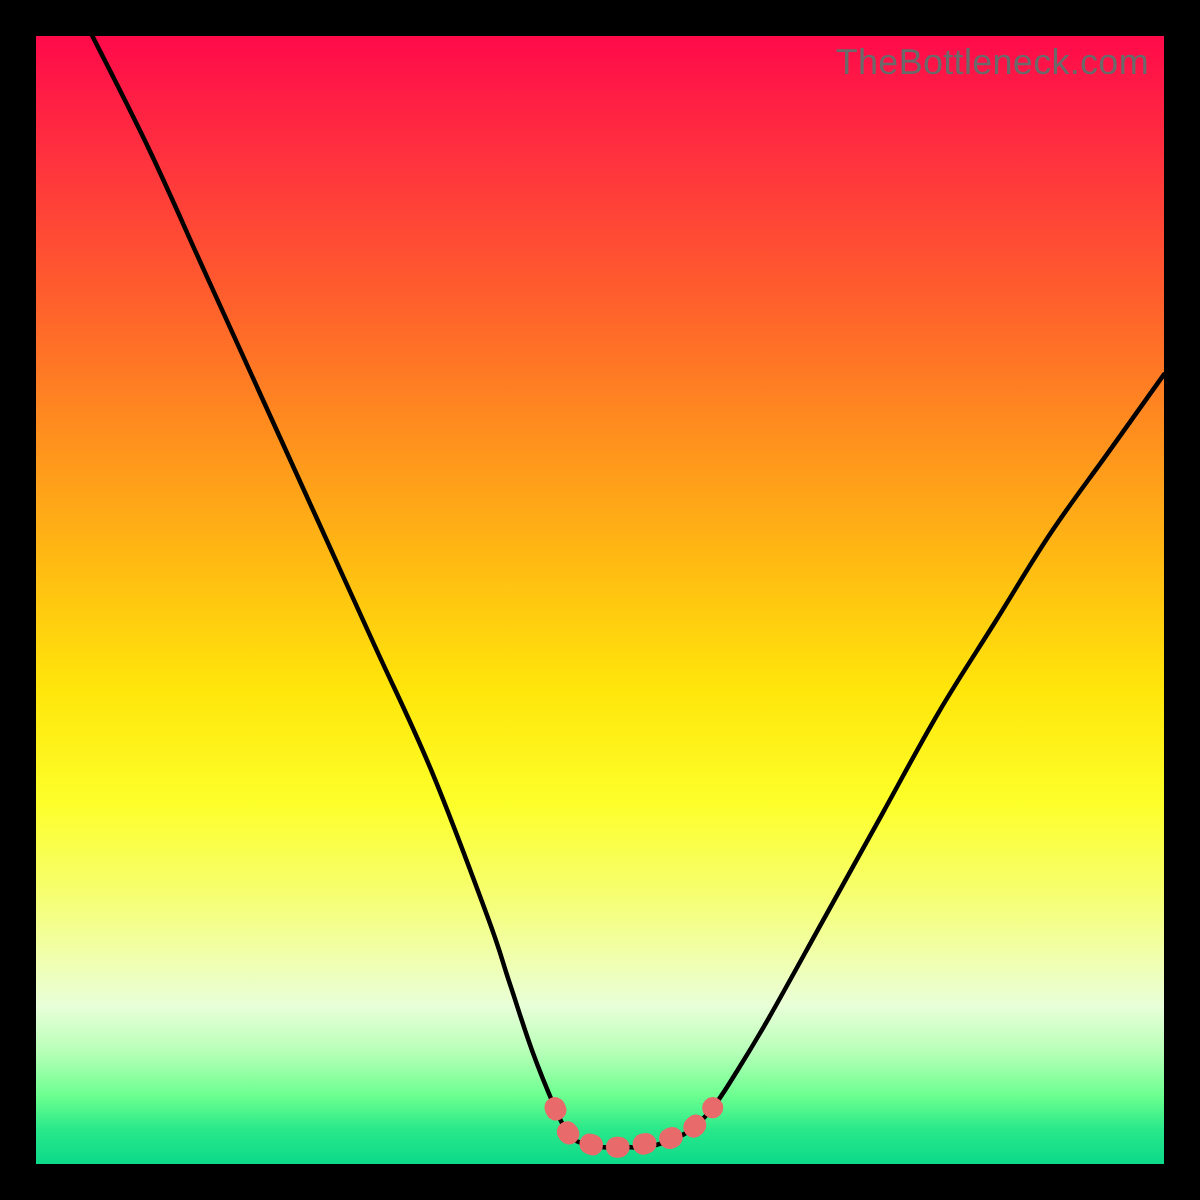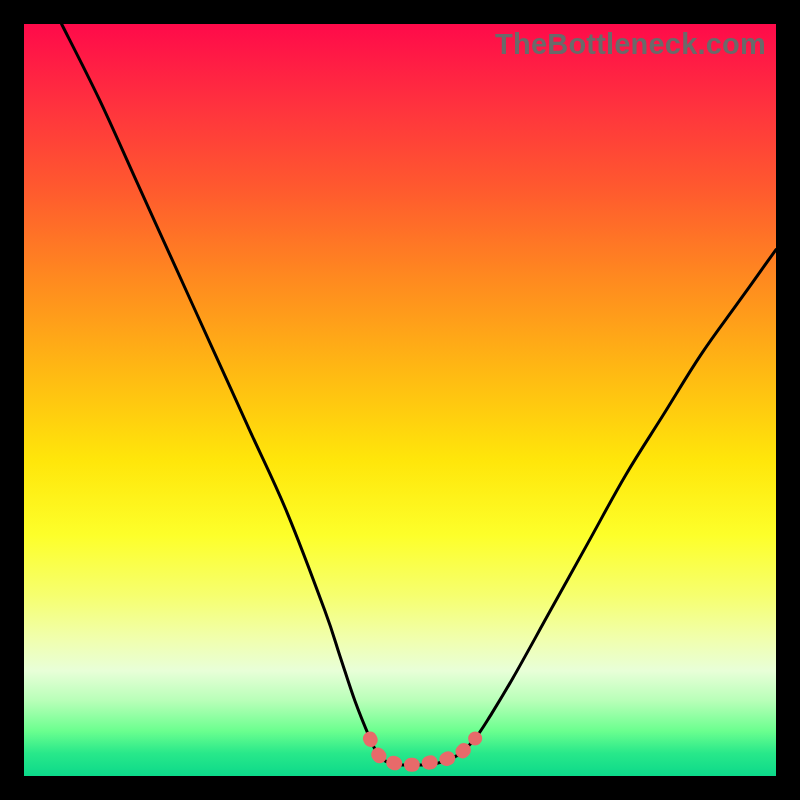--- a/index.html
+++ b/index.html
@@ -31,22 +31,22 @@
       #6bff8f 94%,
       #28e88a 97%,
       #0cd98a 100%
     );
   }
   .credit {
     position: absolute;
     top: 4px;
     right: 10px;
     font-family: Arial, Helvetica, sans-serif;
-    font-size: 29px;
-    font-weight: bold;
+    font-size: 24px;
+    font-weight: normal;
     color: #6a6a6a;
     letter-spacing: 0.2px;
   }
   svg.curve {
     position: absolute;
     left: 0;
     top: 0;
     width: 752px;
     height: 752px;
     overflow: visible;

